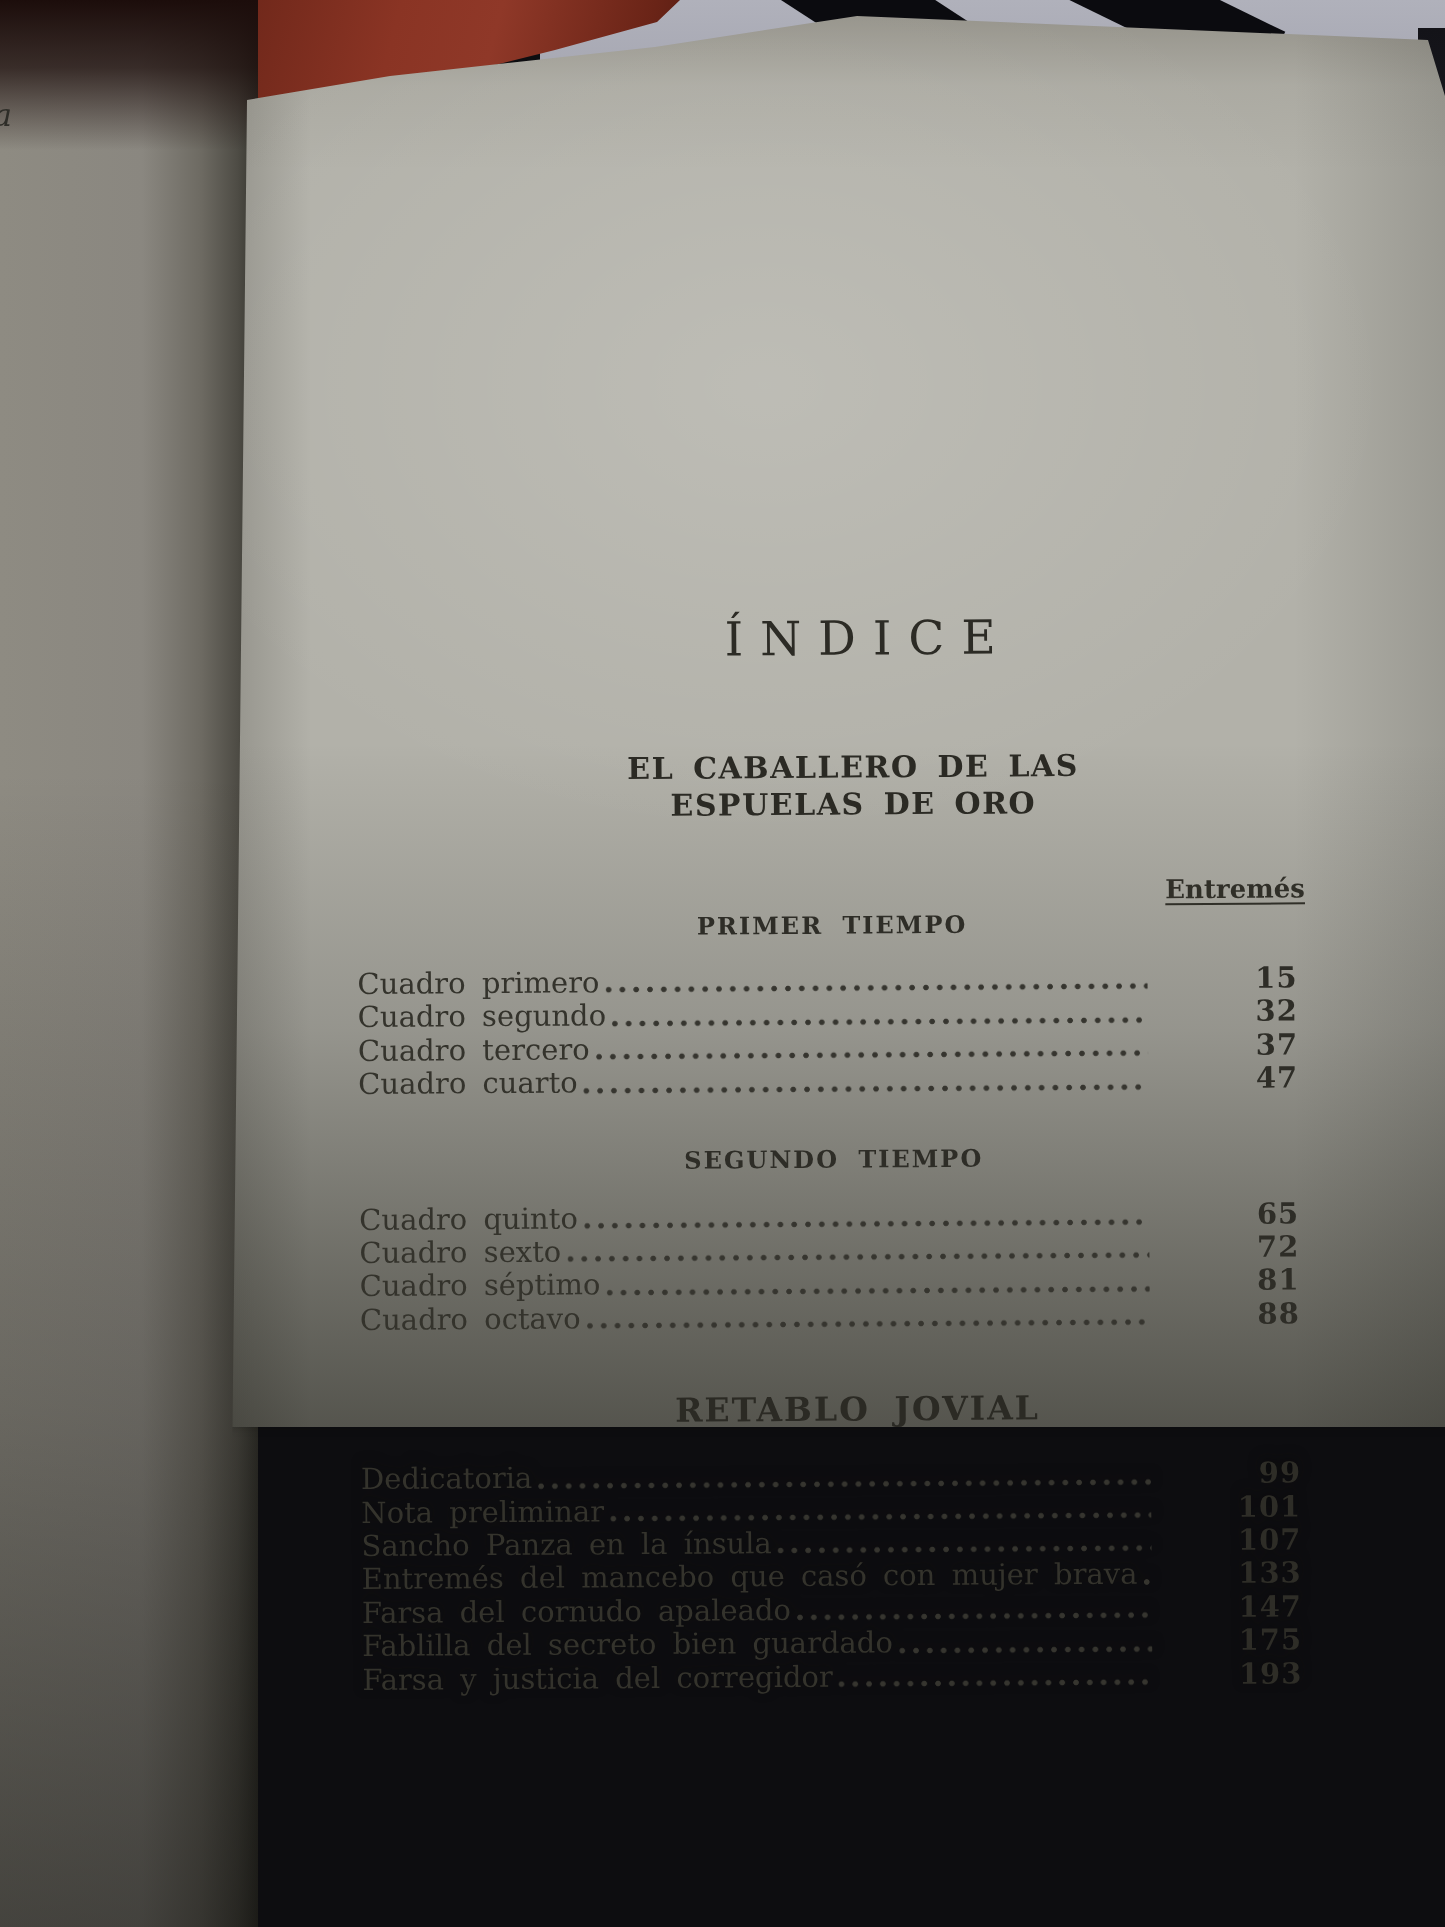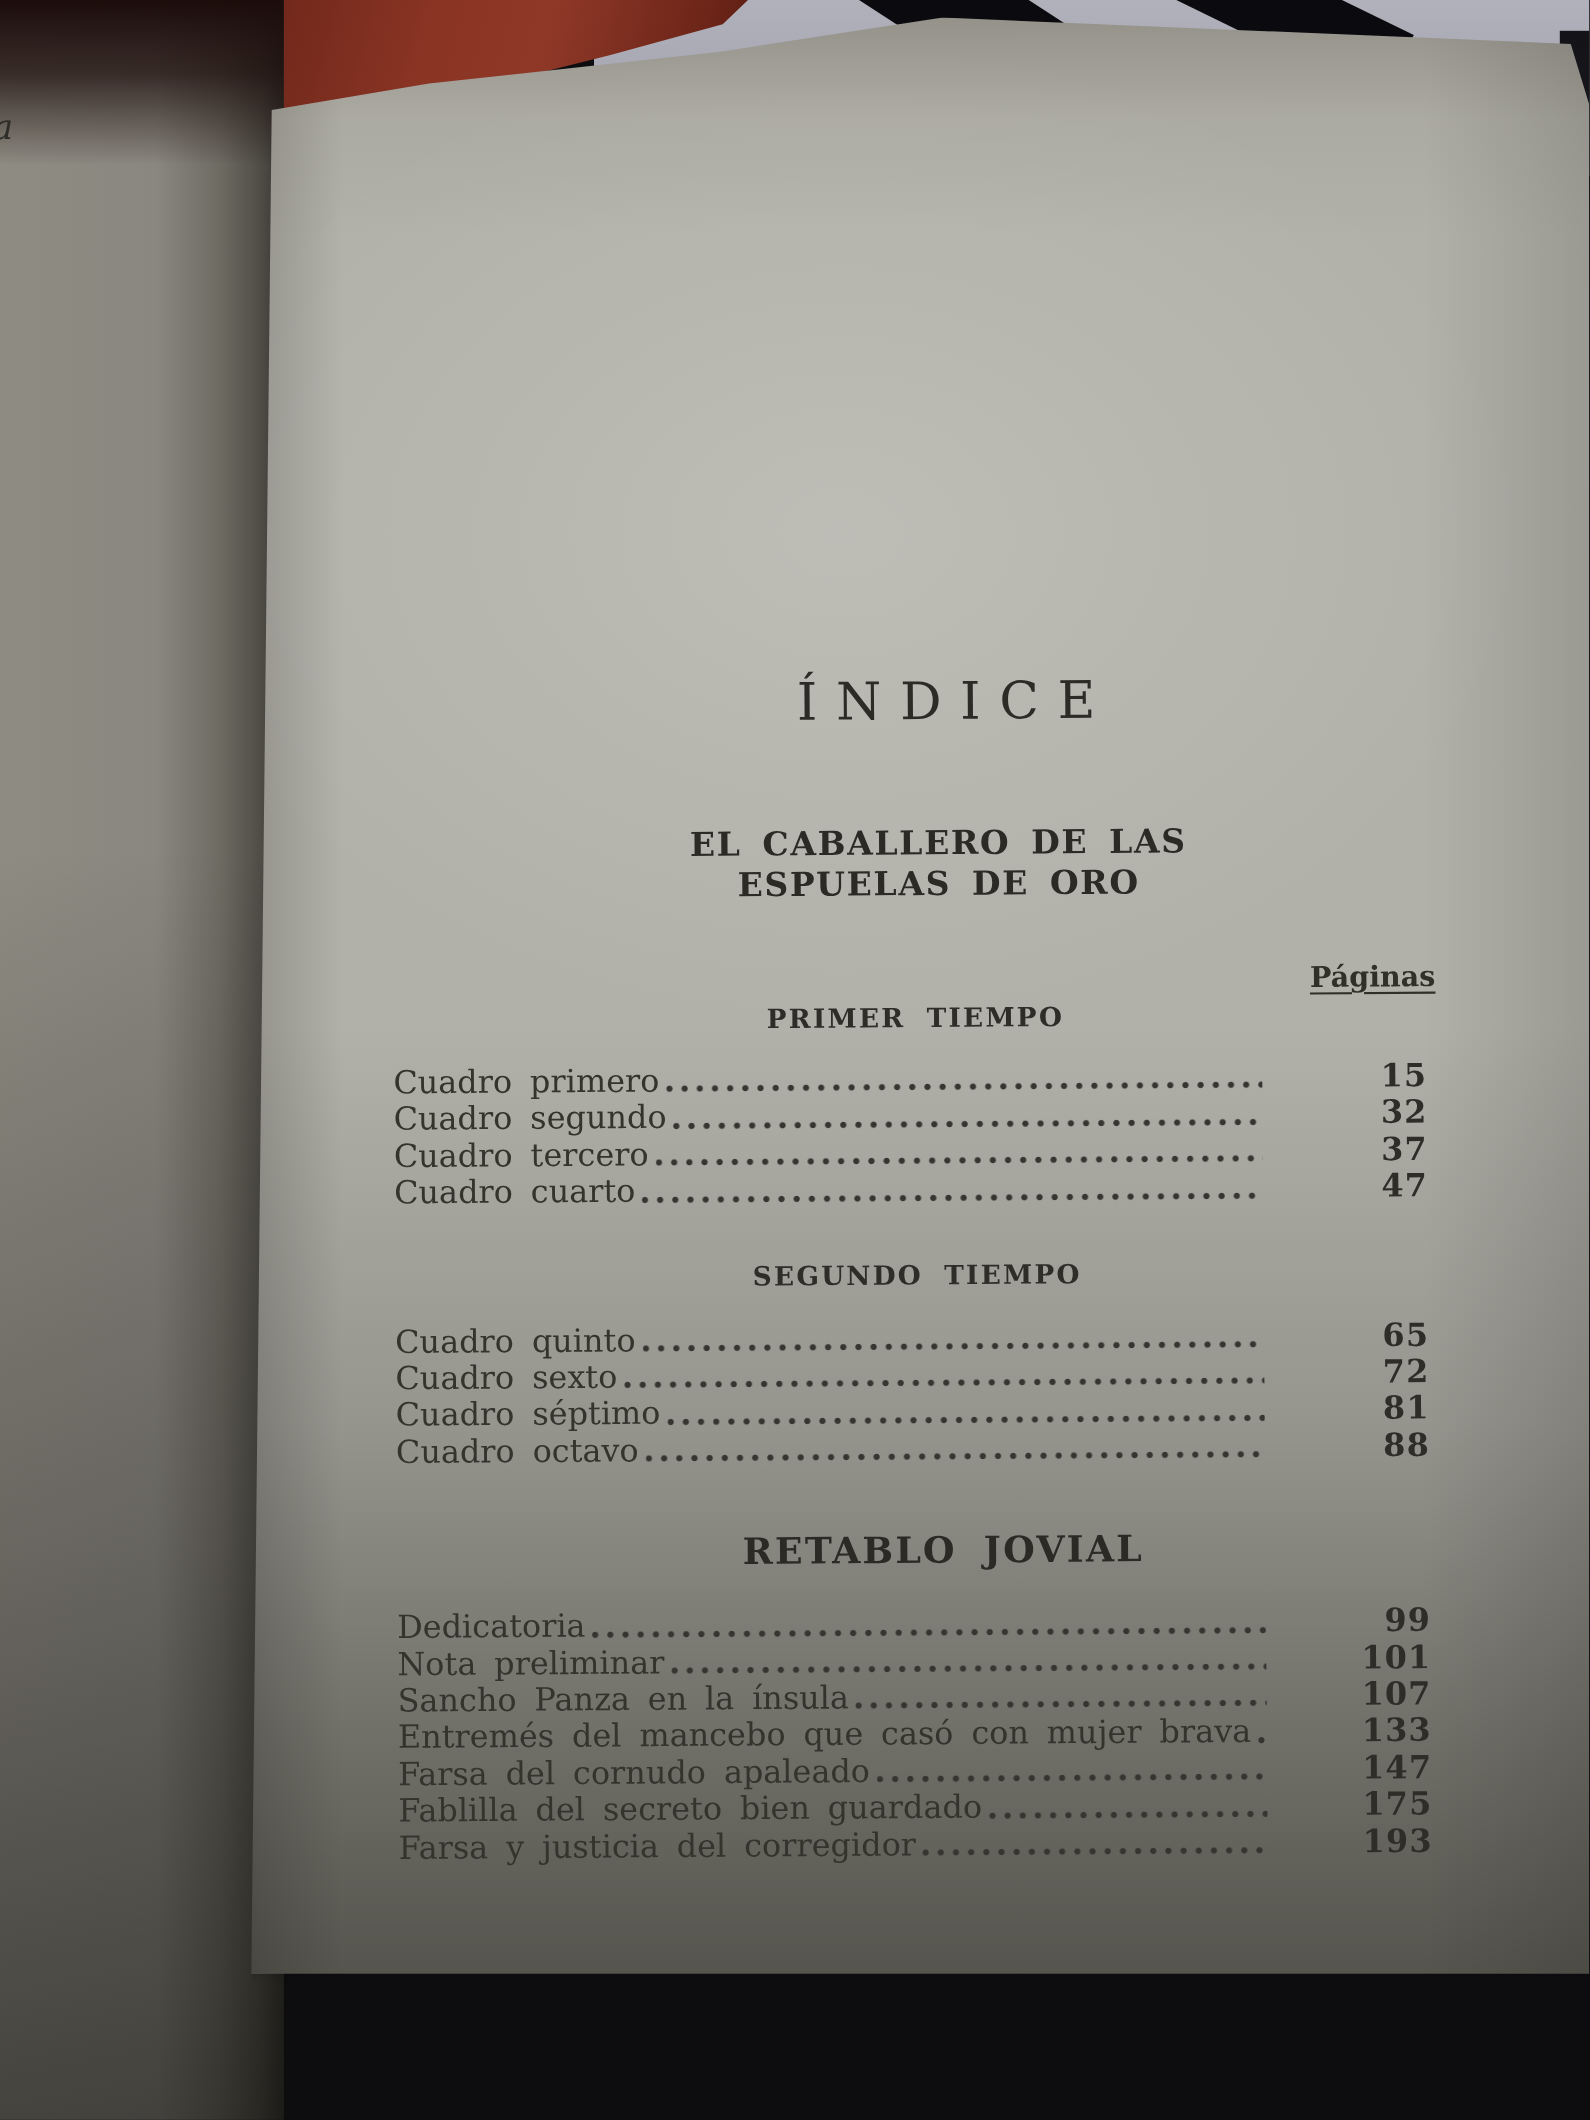--- a/index.html
+++ b/index.html
@@ -28,21 +28,21 @@
   .left-page{position:absolute;left:0;top:0;width:258px;height:1927px;
      background:linear-gradient(90deg,#8e8b82 0%,#8a8780 55%,#6d6a62 78%,#4e4c45 92%,#33322c 100%);}
   .left-page::before{content:"";position:absolute;left:0;top:0;width:100%;height:150px;
      background:linear-gradient(180deg,#1c0d0b 0%,rgba(28,13,11,.75) 45%,rgba(28,13,11,0) 100%);}
   .left-page::after{content:"";position:absolute;left:0;bottom:0;width:100%;height:60%;
      background:linear-gradient(180deg,rgba(0,0,0,0) 0%,rgba(10,10,8,.28) 55%,rgba(8,8,6,.55) 100%);}
   .marginalia{position:absolute;left:-7px;top:96px;z-index:2;font-style:italic;
      font-size:32px;color:#2e2d28;}
 
   
-  .right-page{position:absolute;left:185px;top:0;width:1260px;height:1794px;
+  .right-page{position:absolute;left:185px;top:0;width:1260px;height:1427px;
      background:
        radial-gradient(900px 650px at 46% 27%,rgba(255,255,252,.15),rgba(255,255,252,0) 70%),
        linear-gradient(180deg,rgba(66,60,50,.30) 0%,rgba(66,60,50,.06) 6%,rgba(0,0,0,0) 12%,rgba(0,0,0,0) 52%,rgba(20,20,16,.18) 72%,rgba(20,20,14,.42) 88%,rgba(18,18,12,.58) 100%),
        linear-gradient(90deg,rgba(25,22,16,.45) 0%,rgba(25,22,16,.18) 4%,rgba(0,0,0,0) 10%,rgba(0,0,0,0) 88%,rgba(30,30,26,.16) 100%),
        #b2b1a9;
      clip-path:polygon(62px 100px,205px 76px,470px 47px,672px 16px,1243px 40px,1260px 96px,1260px 1927px,42px 1927px);
      filter:drop-shadow(0 -4px 6px rgba(10,8,6,.55));}
 
   
   .content{position:absolute;left:170px;top:618px;width:950px;color:#34332c;
@@ -81,21 +81,21 @@
     <span class="marginalia">a</span>
   </div>
 
   <div class="right-page">
     <div class="content">
 
       <h1 class="title">ÍNDICE</h1>
 
       <h2 class="work-title">EL CABALLERO DE LAS ESPUELAS DE ORO</h2>
 
-      <span class="pages-label">Páginas</span>
+      <span class="pages-label">Entremés</span>
 
       <h3 class="part-heading first">PRIMER TIEMPO</h3>
 
       <div class="toc-group">
         <div class="toc-row">
           <span class="entry-label">Cuadro primero</span>
           <span class="leader"></span>
           <span class="entry-page">15</span>
         </div>
         <div class="toc-row">

